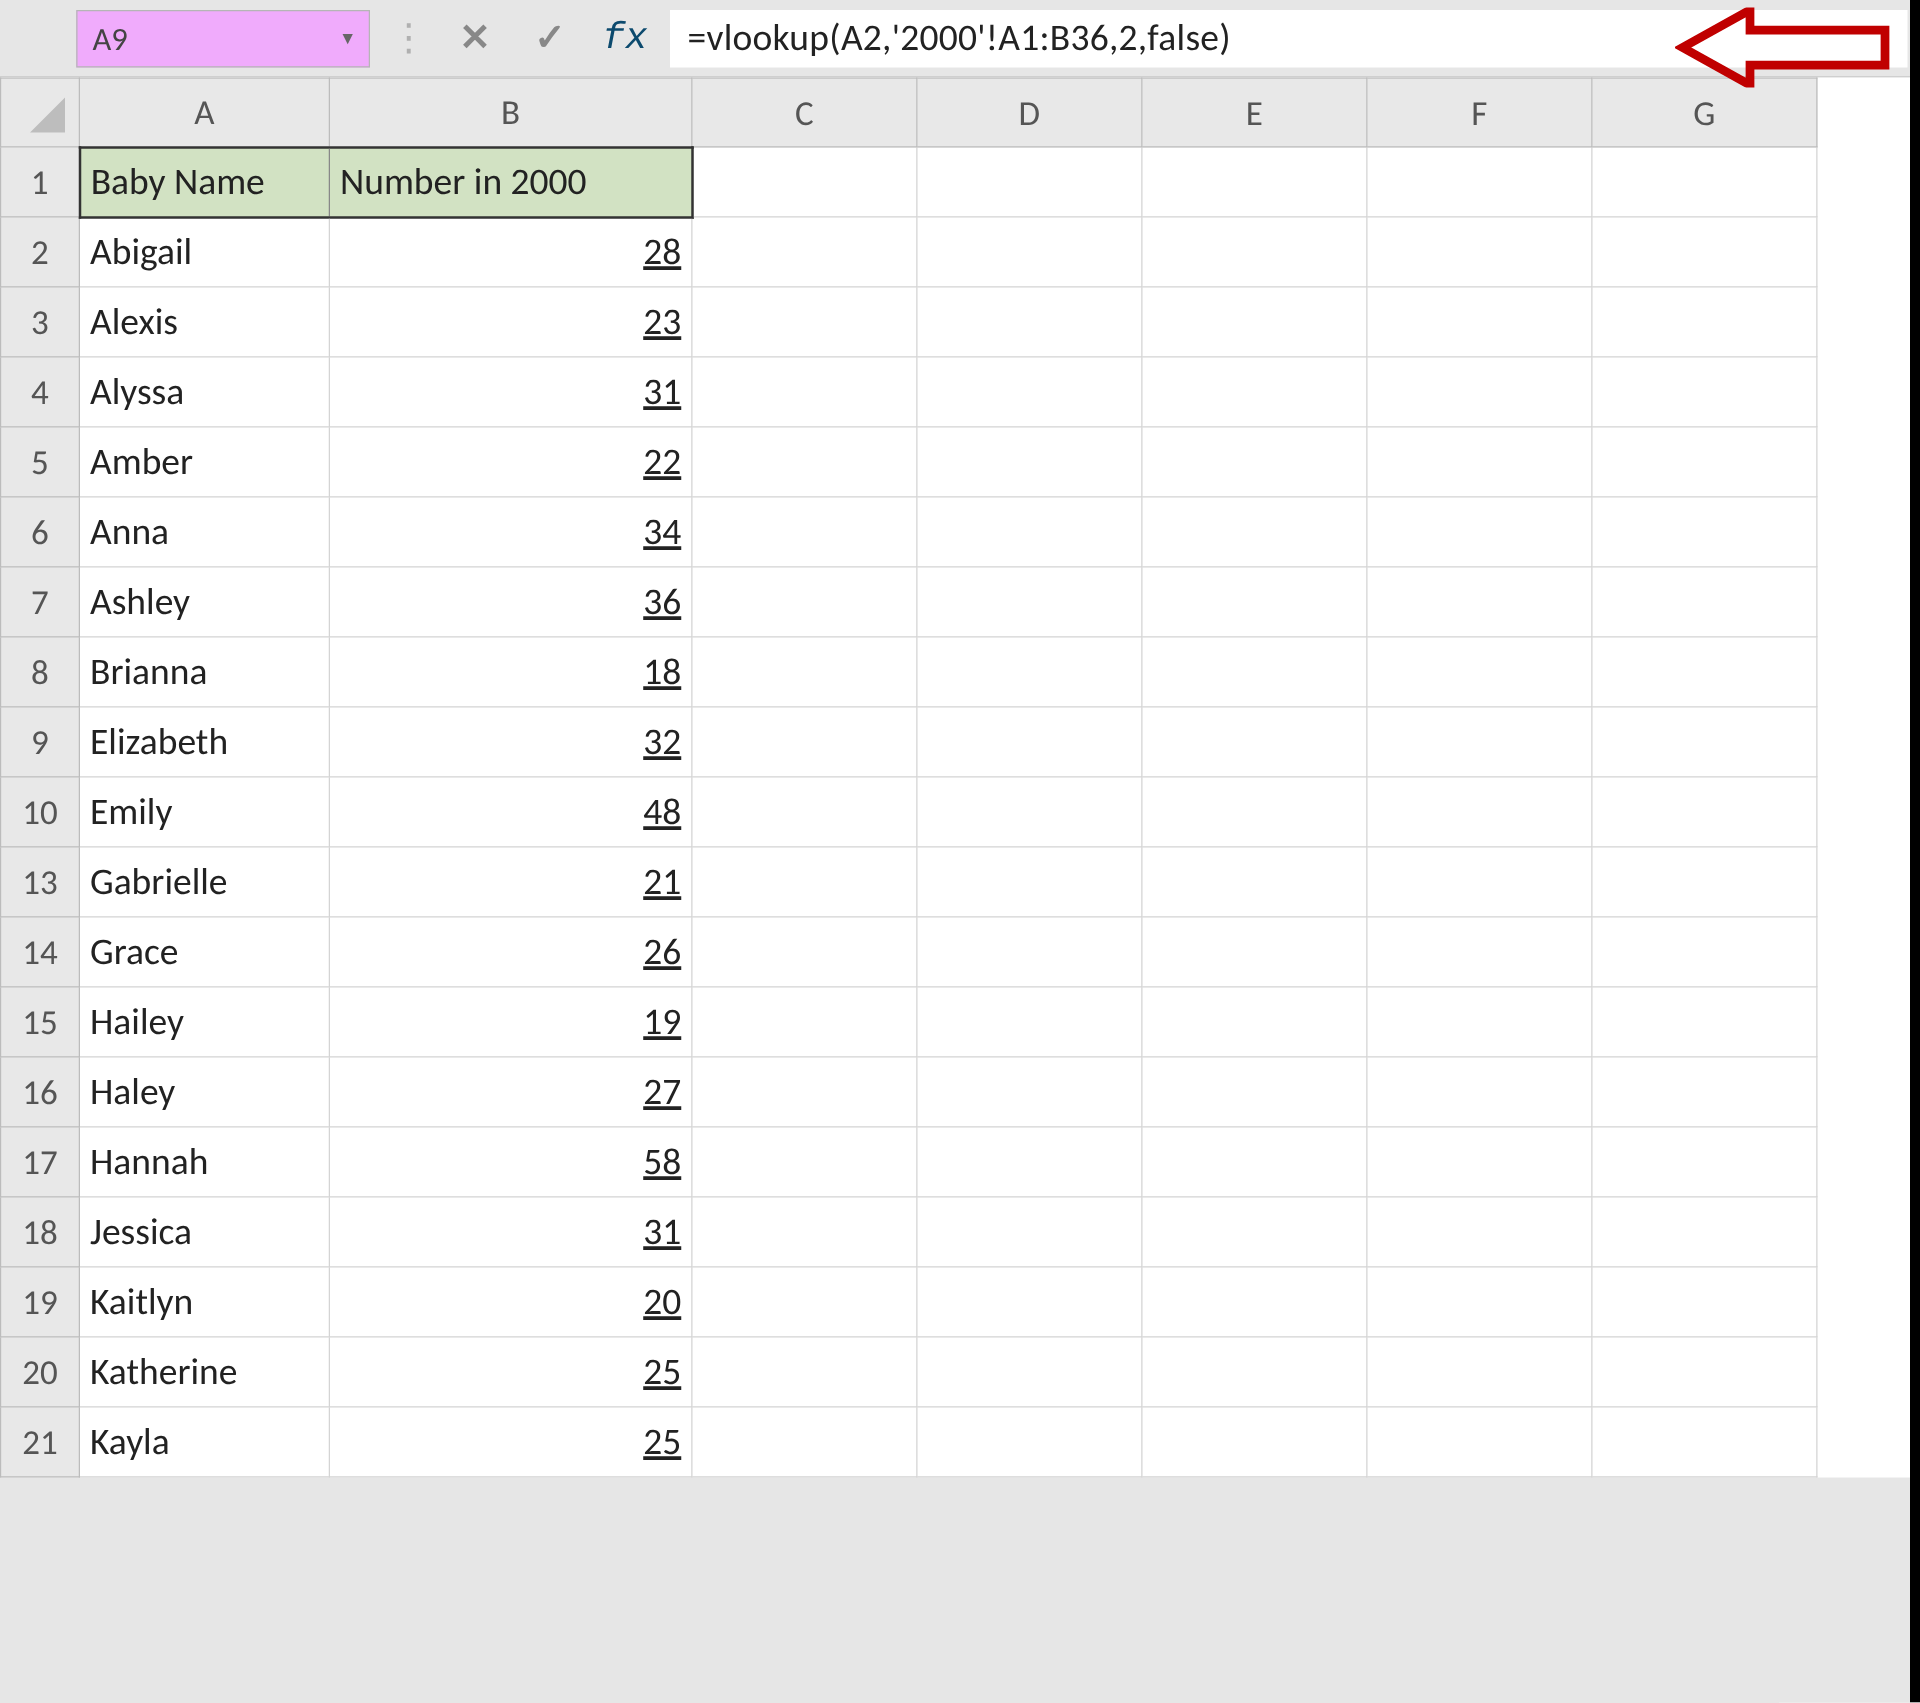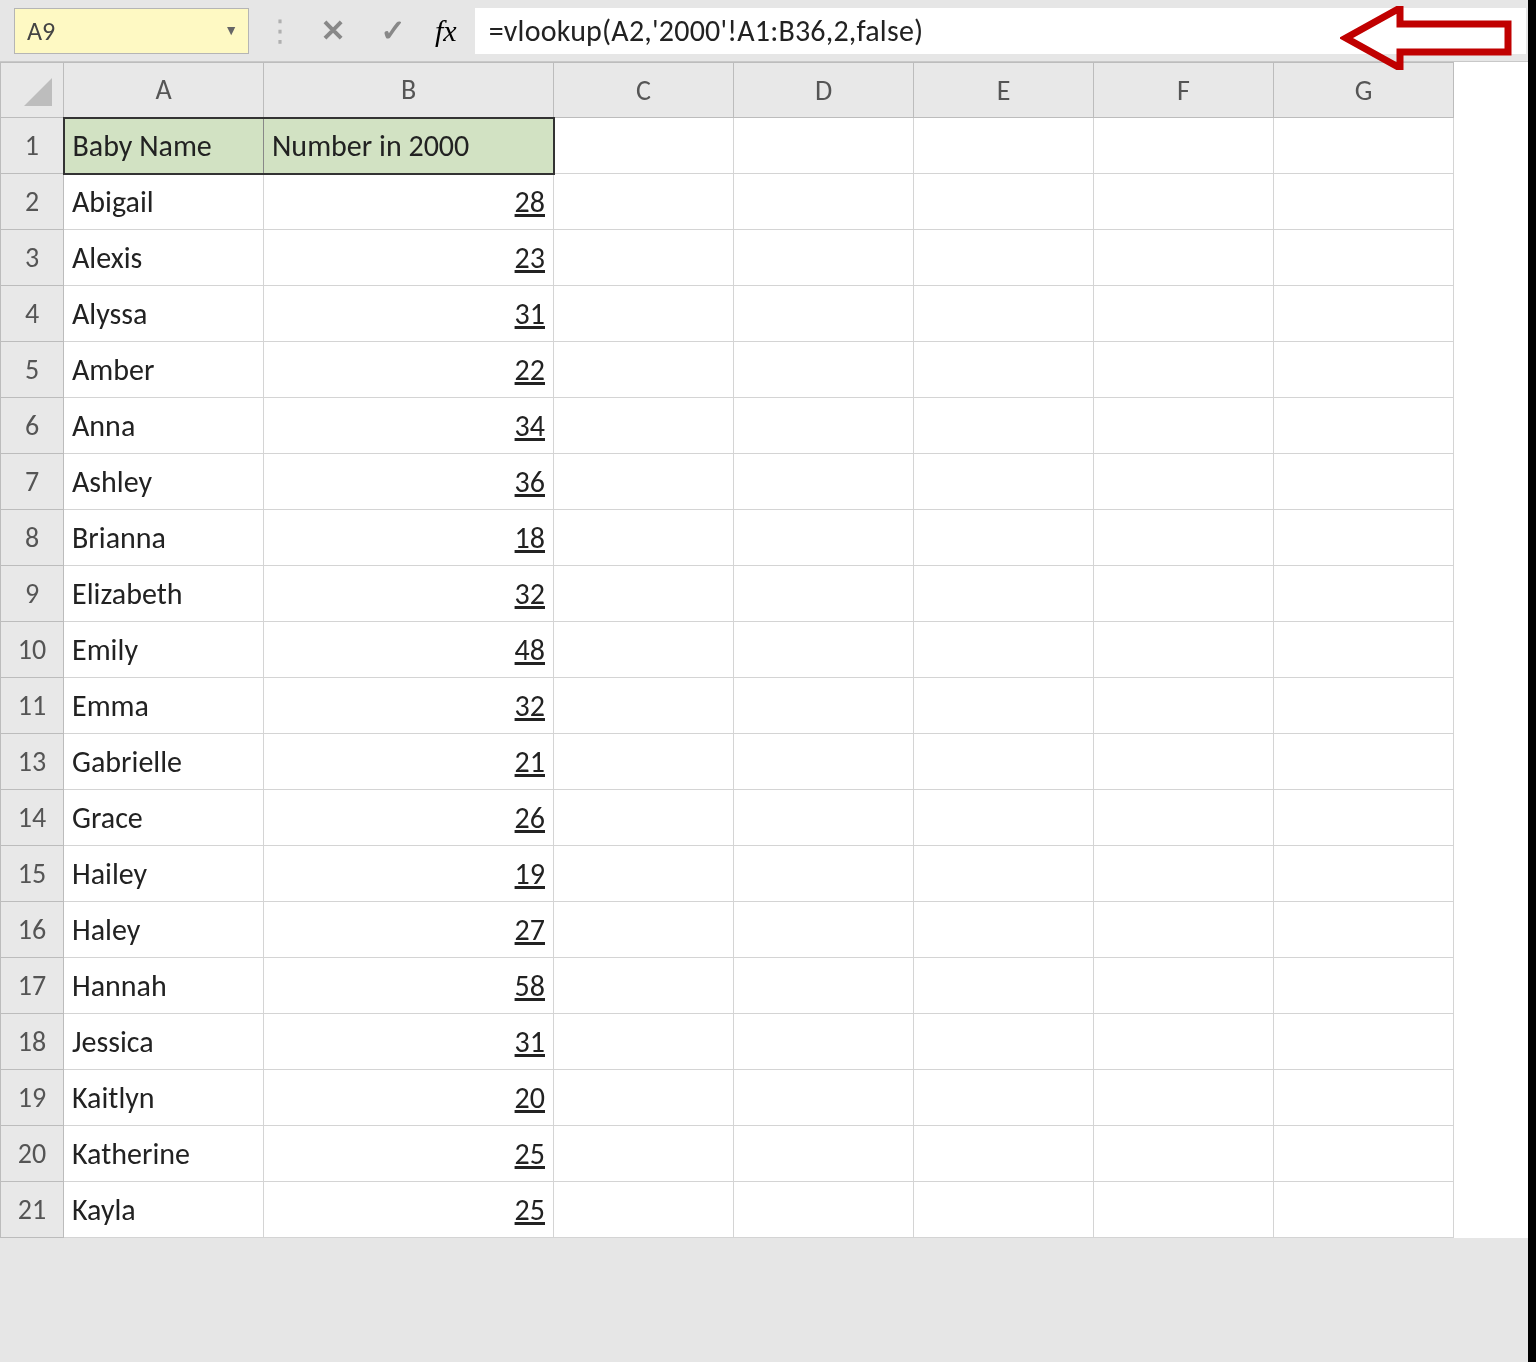--- a/index.html
+++ b/index.html
@@ -22,28 +22,29 @@
     align-items: center;
     height: 62px;
     padding: 6px 10px 6px 14px;
     background: #e6e6e6;
     border-bottom: 1px solid #c8c8c8;
     gap: 12px;
   }
   .name-box {
     width: 235px;
     height: 46px;
-    background: #fef9c3;
+    background: #f0abfc;
     border: 1px solid #b5b5b5;
     display: flex;
     align-items: center;
     justify-content: space-between;
     padding: 0 10px 0 12px;
     font-size: 26px;
     color: #444;
+    margin-left: 47px;
   }
   .name-box .dd {
     font-size: 14px;
     color: #666;
   }
   .fb-divider {
     color: #b0b0b0;
     font-size: 30px;
     letter-spacing: -2px;
     padding: 0 4px;
@@ -55,23 +56,23 @@
     align-items: center;
     justify-content: center;
     color: #777;
     font-size: 30px;
     user-select: none;
   }
   .fb-btn.cancel { color: #888; font-weight: bold; }
   .fb-btn.enter  { color: #888; font-weight: bold; }
   .fx-label {
     font-style: italic;
-    font-family: Liberation Serif, serif;
-    font-size: 30px;
-    color: #000000;
+    font-family: Liberation Mono, monospace;
+    font-size: 30px;
+    color: #0c4a6e;
     padding: 0 6px;
   }
   .formula-input {
     flex: 1;
     height: 46px;
     background: #fff;
     border: none;
     display: flex;
     align-items: center;
     padding-left: 14px;
@@ -315,30 +316,20 @@
             <th class="rowhead">10</th>
             <td class="cell left">Emily</td>
             <td class="cell right">48</td>
             <td class="cell"></td>
             <td class="cell"></td>
             <td class="cell"></td>
             <td class="cell"></td>
             <td class="cell"></td>
           </tr>
         <tr>
-            <th class="rowhead">11</th>
-            <td class="cell left">Emma</td>
-            <td class="cell right">32</td>
-            <td class="cell"></td>
-            <td class="cell"></td>
-            <td class="cell"></td>
-            <td class="cell"></td>
-            <td class="cell"></td>
-          </tr>
-        <tr>
             <th class="rowhead">13</th>
             <td class="cell left">Gabrielle</td>
             <td class="cell right">21</td>
             <td class="cell"></td>
             <td class="cell"></td>
             <td class="cell"></td>
             <td class="cell"></td>
             <td class="cell"></td>
           </tr>
         <tr>

